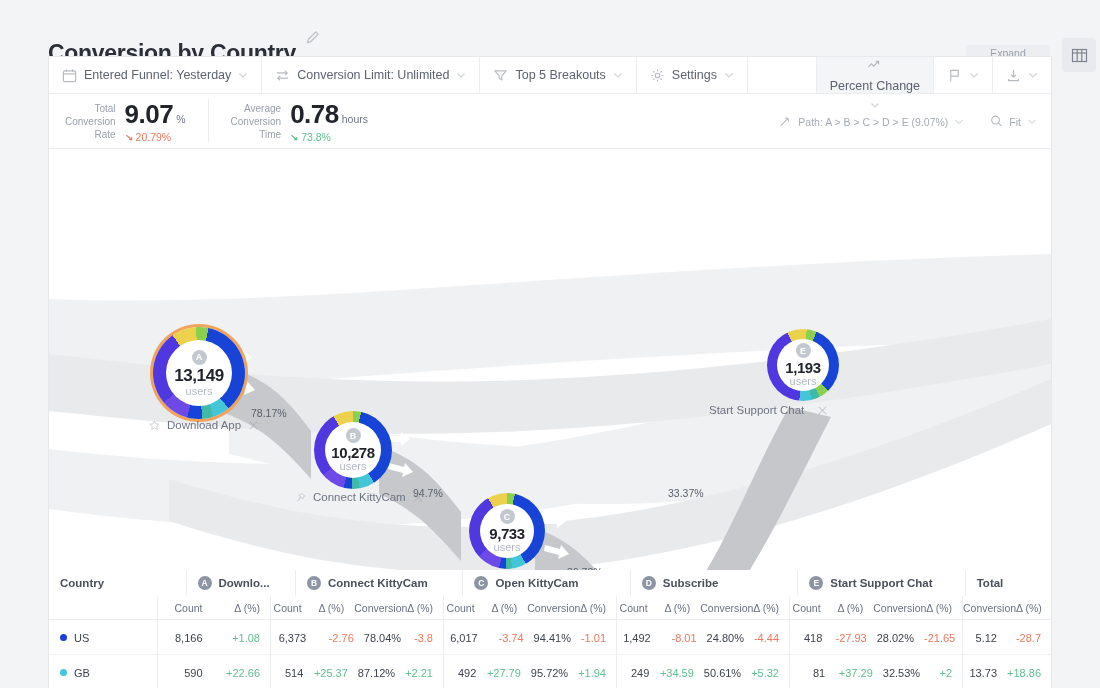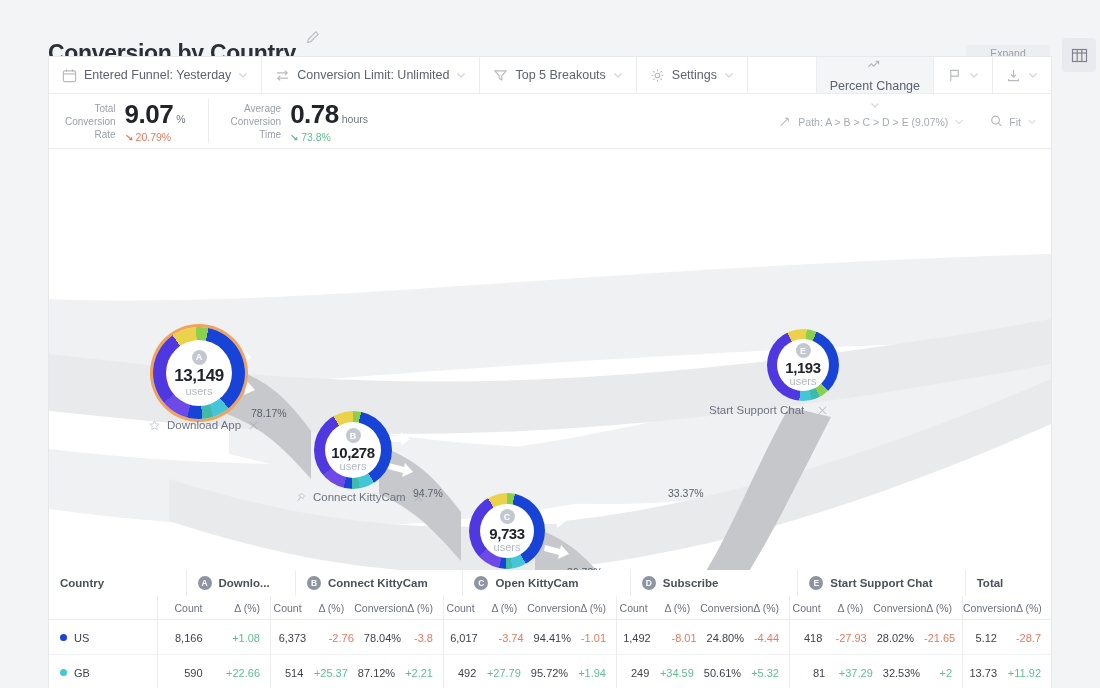--- a/index.html
+++ b/index.html
@@ -573,18 +573,18 @@
         <div class="cell pos" style="width:38px">+5.32</div>
       </div>
       <div class="grp" style="width:173px">
         <div class="cell w-count">81</div>
         <div class="cell w-delta pos">+37.29</div>
         <div class="cell" style="width:52px">32.53%</div>
         <div class="cell pos" style="width:38px">+2</div>
       </div>
       <div class="grp" style="width:88px">
         <div class="cell" style="width:44px">13.73</div>
-        <div class="cell pos" style="width:44px">+11.92</div>
+        <div class="cell pos" style="width:44px">+18.86</div>
       </div>
     </div>
 
   </div>
 </div>
 
 </body></html>

